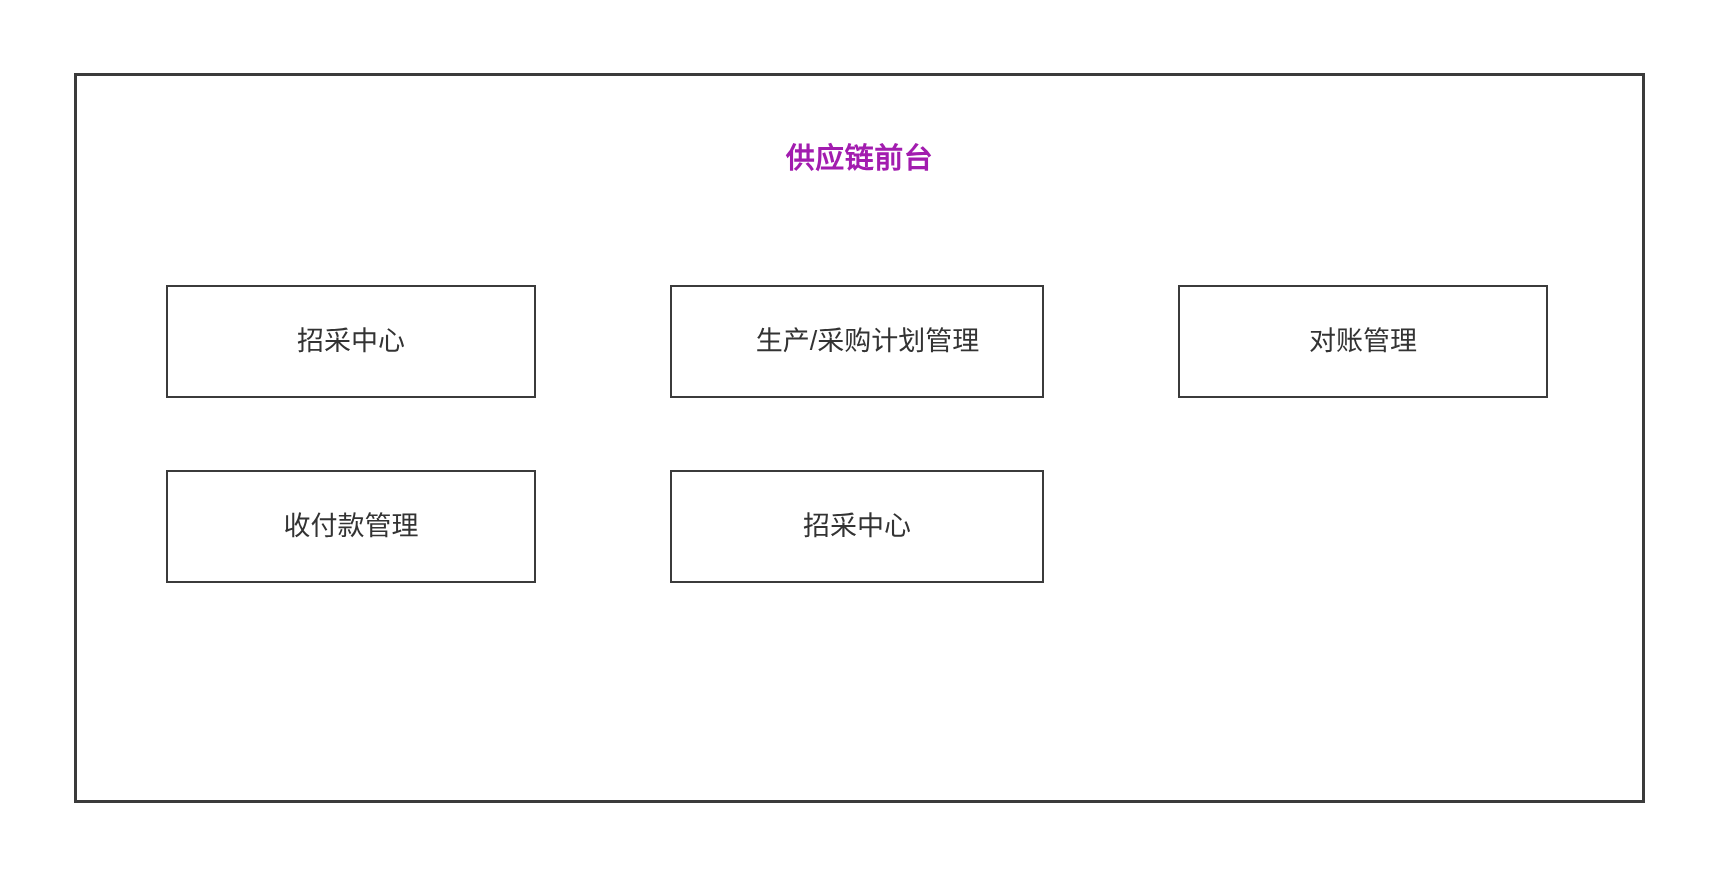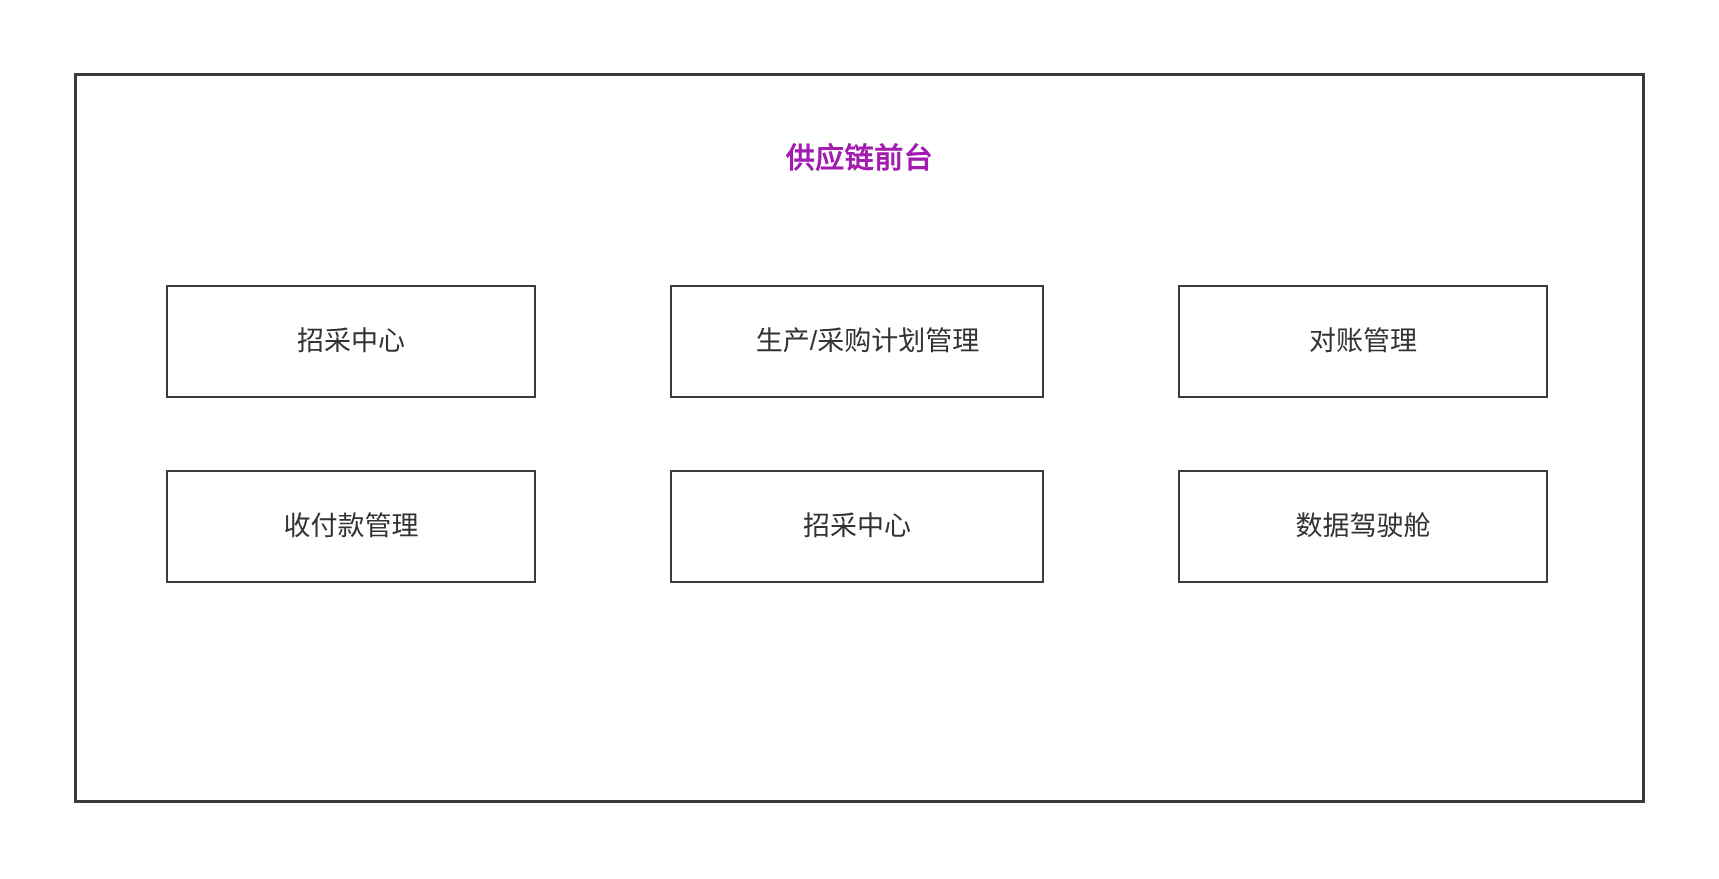--- a/index.html
+++ b/index.html
@@ -101,19 +101,16 @@
       <div class="tile">
         <span class="tile-label">对账管理</span>
       </div>
 
       <div class="tile">
         <span class="tile-label">收付款管理</span>
       </div>
       <div class="tile">
         <span class="tile-label">招采中心</span>
       </div>
-      <div class="tile">
-        <span class="tile-label">数据驾驶舱</span>
-      </div>
 
     </div>
   </section>
 </div>
 
 </body></html>

